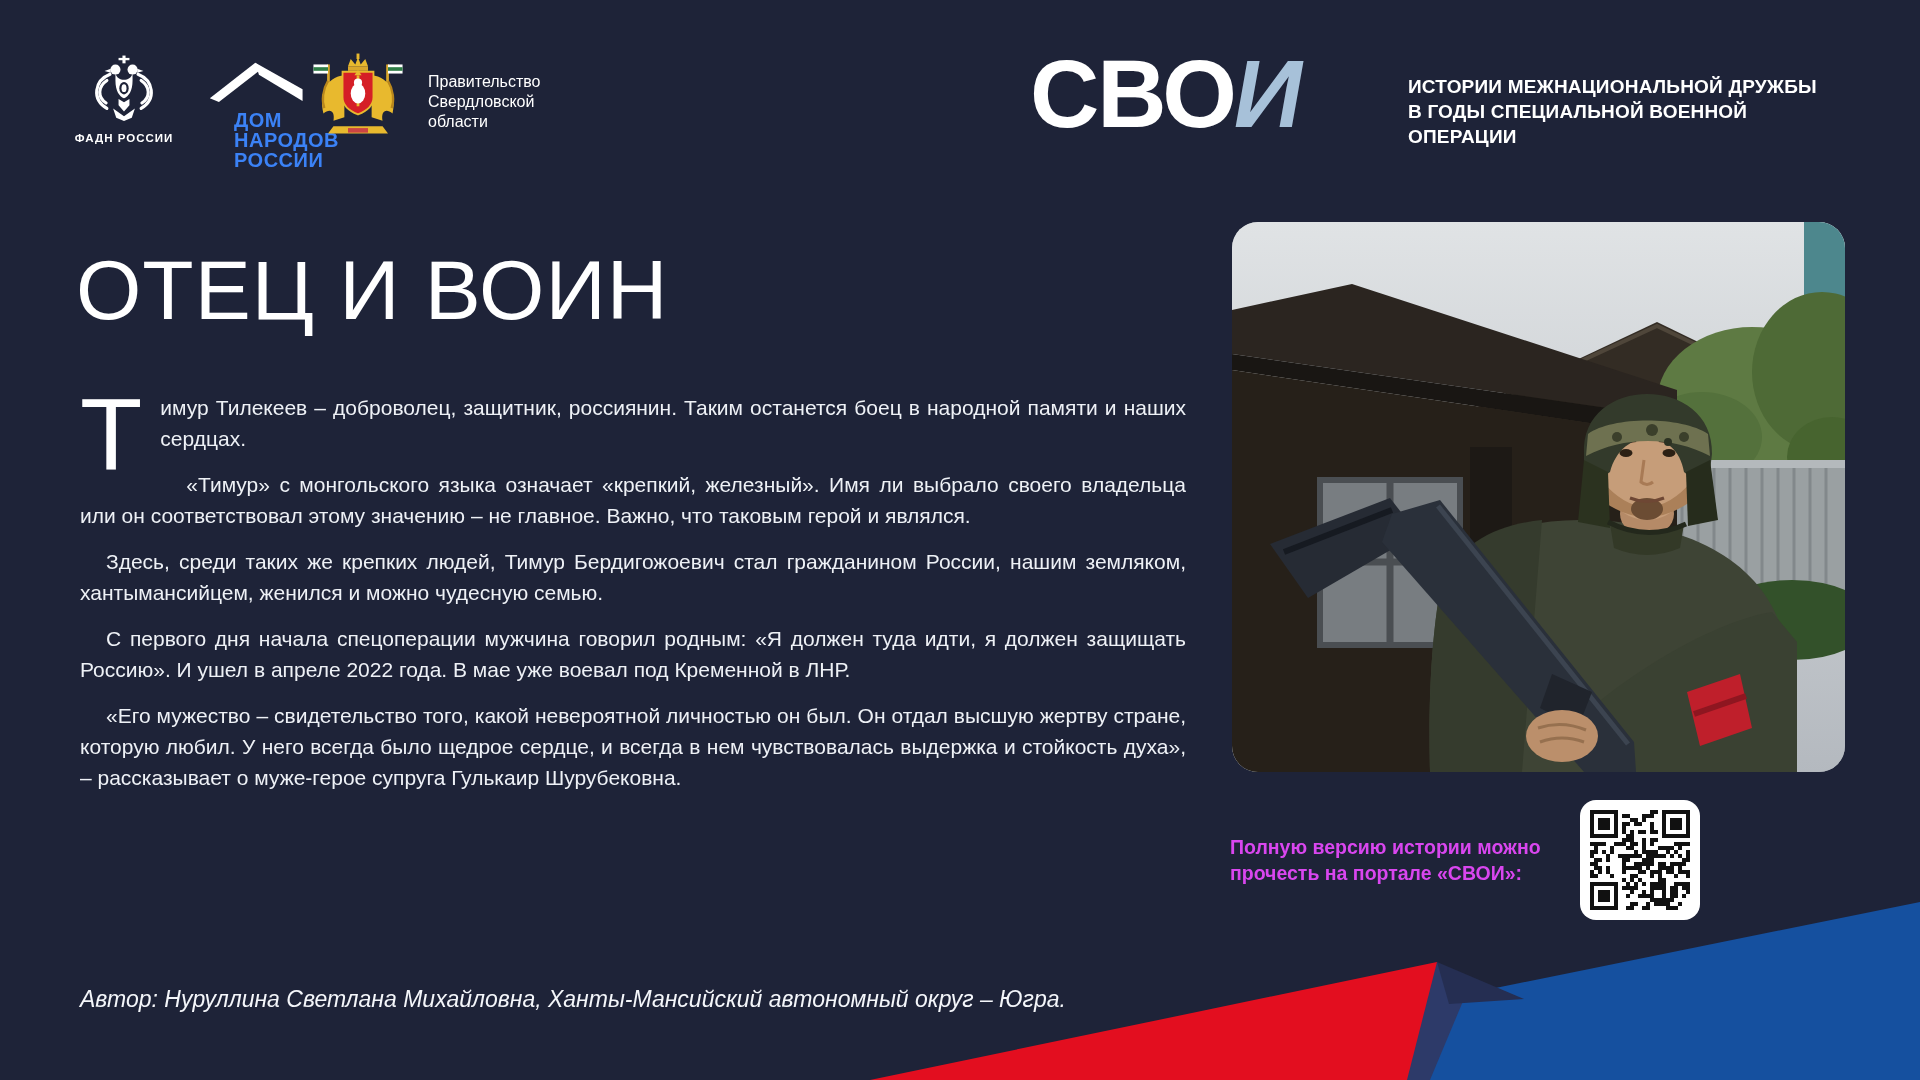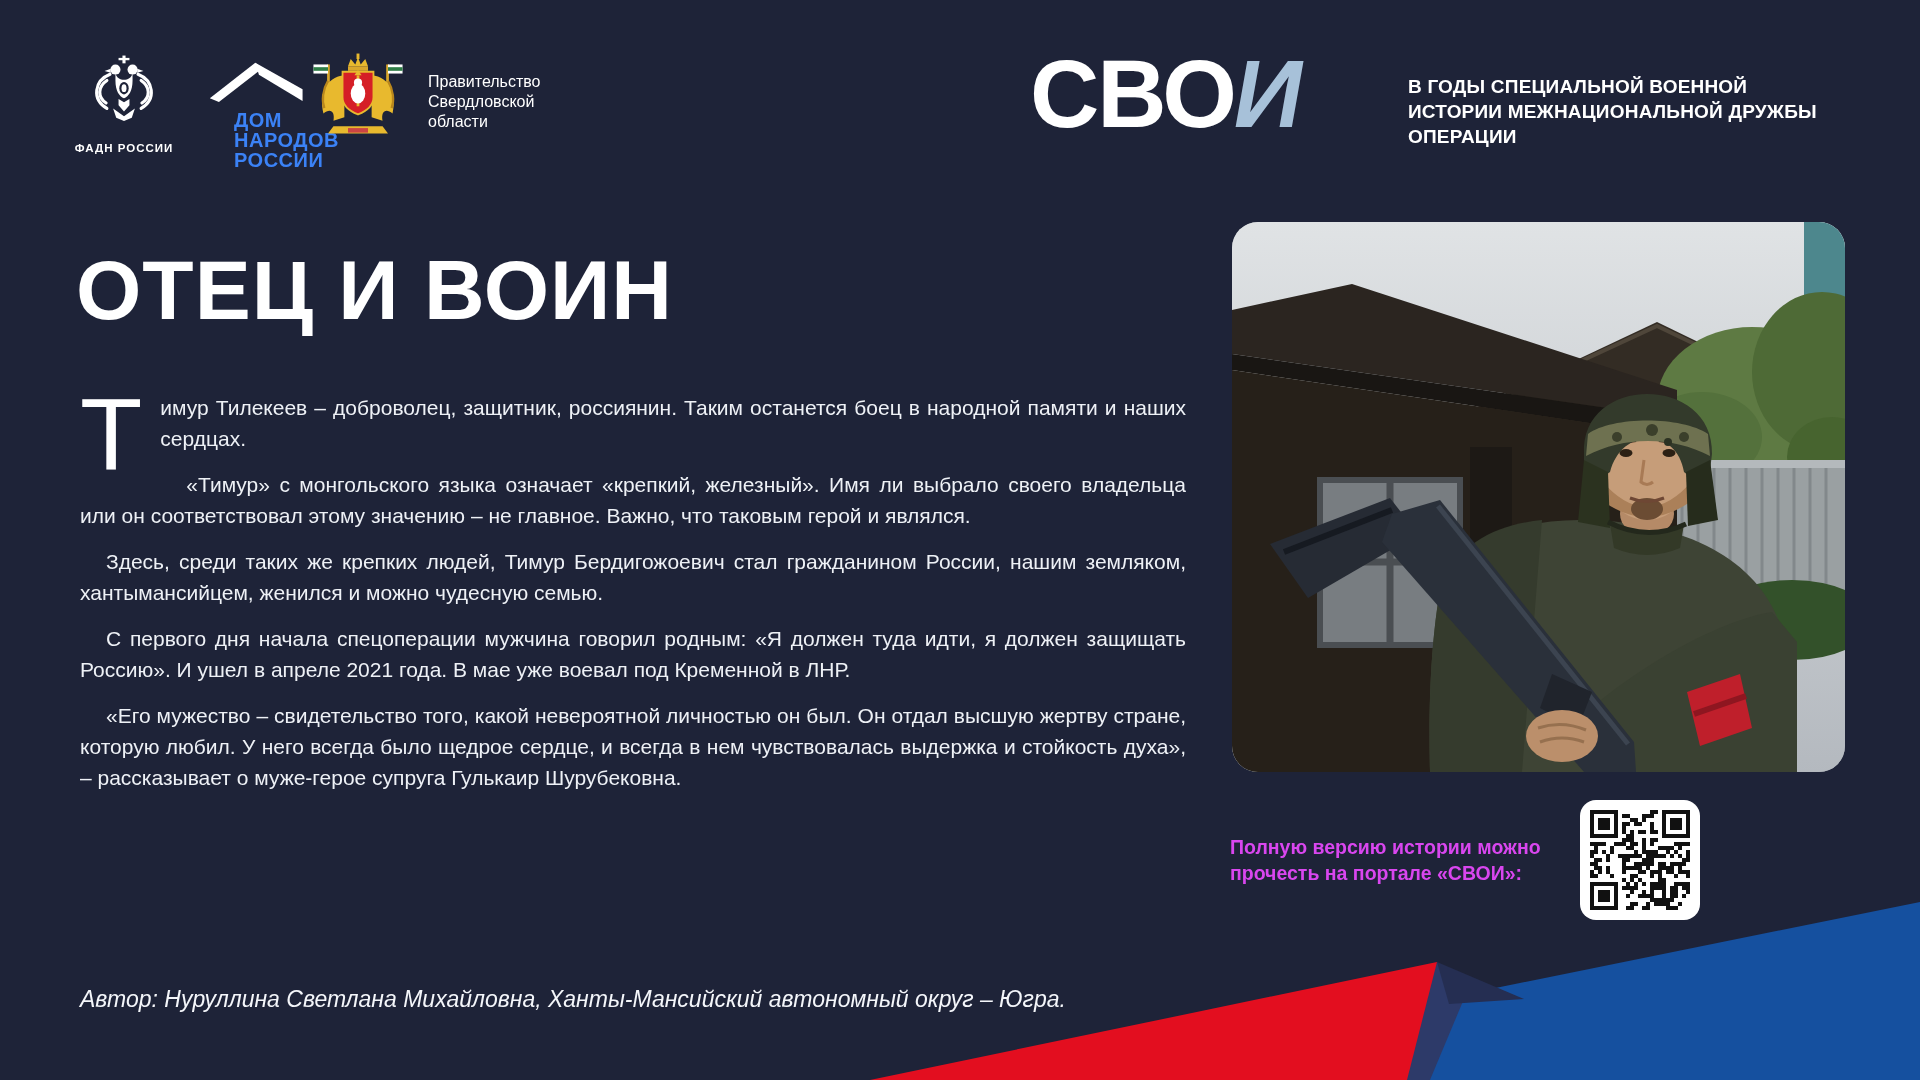--- a/index.html
+++ b/index.html
@@ -6,32 +6,32 @@
   .poster{
     position:relative;width:1920px;height:1080px;overflow:hidden;
     background:var(--bg,#1e2338);
     font-family:"Liberation Sans","DejaVu Sans",sans-serif;
     color:#eef1f6;
   }
   
   .logo{position:absolute;}
   .fadn{left:72px;top:54px;width:104px;text-align:center;}
   .fadn svg{display:block;margin:0 auto;}
-  .fadn-label{margin-top:18px;font-size:11.5px;font-weight:bold;letter-spacing:1px;color:#fff;white-space:nowrap;}
+  .fadn-label{margin-top:8px;font-size:11.5px;font-weight:bold;letter-spacing:1px;color:#fff;white-space:nowrap;}
   .dom{left:208px;top:60px;}
   .dom svg{display:block;}
   .dom-lines{margin:8px 0 18px 26px;font-size:20px;line-height:20px;font-weight:bold;color:#3b82f6;letter-spacing:.5px;}
   .sverd{left:308px;top:52px;}
   .gov-lines{position:absolute;left:428px;top:72px;font-size:16px;line-height:20px;color:#ffffff;}
   
   .brand{position:absolute;left:1030px;top:44px;font-size:96px;line-height:100px;font-weight:800;letter-spacing:-2px;color:#fff;}
   .brand .brand-i{display:inline-block;transform:skewX(-10deg);color:var(--accent-blue,#a7c1d9);}
   .tagline{position:absolute;left:1408px;top:74px;font-size:19px;line-height:25px;font-weight:bold;color:#fff;letter-spacing:.2px;}
   
-  .title{position:absolute;left:76px;top:242px;margin:0;font-size:84px;font-weight:700;letter-spacing:1px;color:#fff;}
+  .title{position:absolute;left:76px;top:242px;margin:0;font-size:84px;font-weight:400;letter-spacing:1px;color:#fff;}
   .body-col{position:absolute;left:80px;top:392px;width:1106px;font-size:21px;line-height:31px;text-align:justify;}
   .body-col p{margin:0 0 15px 0;text-indent:26px;}
   .body-col p.p-first{text-indent:0;}
   .dropcap{float:left;font-size:102px;line-height:82px;font-weight:500;margin:2px 18px 0 0;color:#fff;}
   .author{position:absolute;left:80px;top:986px;font-size:23px;font-style:italic;color:#f4f6fa;}
   
   .photo{position:absolute;left:1232px;top:222px;width:613px;height:550px;border-radius:26px;overflow:hidden;background:#9aa0a6;}
   .photo svg{display:block;}
   
   .qr-caption{position:absolute;left:1230px;top:834px;width:330px;font-size:19.5px;line-height:26px;font-weight:bold;color:#d946ef;}
@@ -114,32 +114,32 @@
     </svg>
   </div>
   <div class="gov-lines">
     <div>Правительство</div>
     <div>Свердловской</div>
     <div>области</div>
   </div>
 
   <div class="brand"><span>СВО</span><span class="brand-i">И</span></div>
   <div class="tagline">
+    <div>ИСТОРИИ МЕЖНАЦИОНАЛЬНОЙ ДРУЖБЫ</div>
     <div>В ГОДЫ СПЕЦИАЛЬНОЙ ВОЕННОЙ</div>
-    <div>ИСТОРИИ МЕЖНАЦИОНАЛЬНОЙ ДРУЖБЫ</div>
     <div>ОПЕРАЦИИ</div>
   </div>
 
   <h1 class="title">ОТЕЦ И ВОИН</h1>
 
   <div class="body-col">
     <p class="p-first"><span class="dropcap">Т</span><span>имур Тилекеев – доброволец, защитник, россиянин. Таким останется боец в народной памяти и наших сердцах.</span></p>
     <p>«Тимур» с монгольского языка означает «крепкий, железный». Имя ли выбрало своего владельца или он соответствовал этому значению – не главное. Важно, что таковым герой и являлся.</p>
     <p>Здесь, среди таких же крепких людей, Тимур Бердигожоевич стал гражданином России, нашим земляком, хантымансийцем, женился и можно чудесную семью.</p>
-    <p>С первого дня начала спецоперации мужчина говорил родным: «Я должен туда идти, я должен защищать Россию». И ушел в апреле 2021 года. В мае уже воевал под Кременной в ЛНР.</p>
+    <p>С первого дня начала спецоперации мужчина говорил родным: «Я должен туда идти, я должен защищать Россию». И ушел в апреле 2022 года. В мае уже воевал под Кременной в ЛНР.</p>
     <p>«Его мужество – свидетельство того, какой невероятной личностью он был. Он отдал высшую жертву стране, которую любил. У него всегда было щедрое сердце, и всегда в нем чувствовалась выдержка и стойкость духа», – рассказывает о муже-герое супруга Гулькаир Шурубековна.</p>
   </div>
 
   <div class="author">Автор: Нуруллина Светлана Михайловна, Ханты-Мансийский автономный округ – Югра.</div>
 
   <div class="photo">
     <svg width="613" height="550" viewBox="0 0 613 550">
       <defs>
         <linearGradient id="sky" x1="0" y1="0" x2="0" y2="1">
           <stop offset="0" stop-color="#e0e3e5"></stop>

